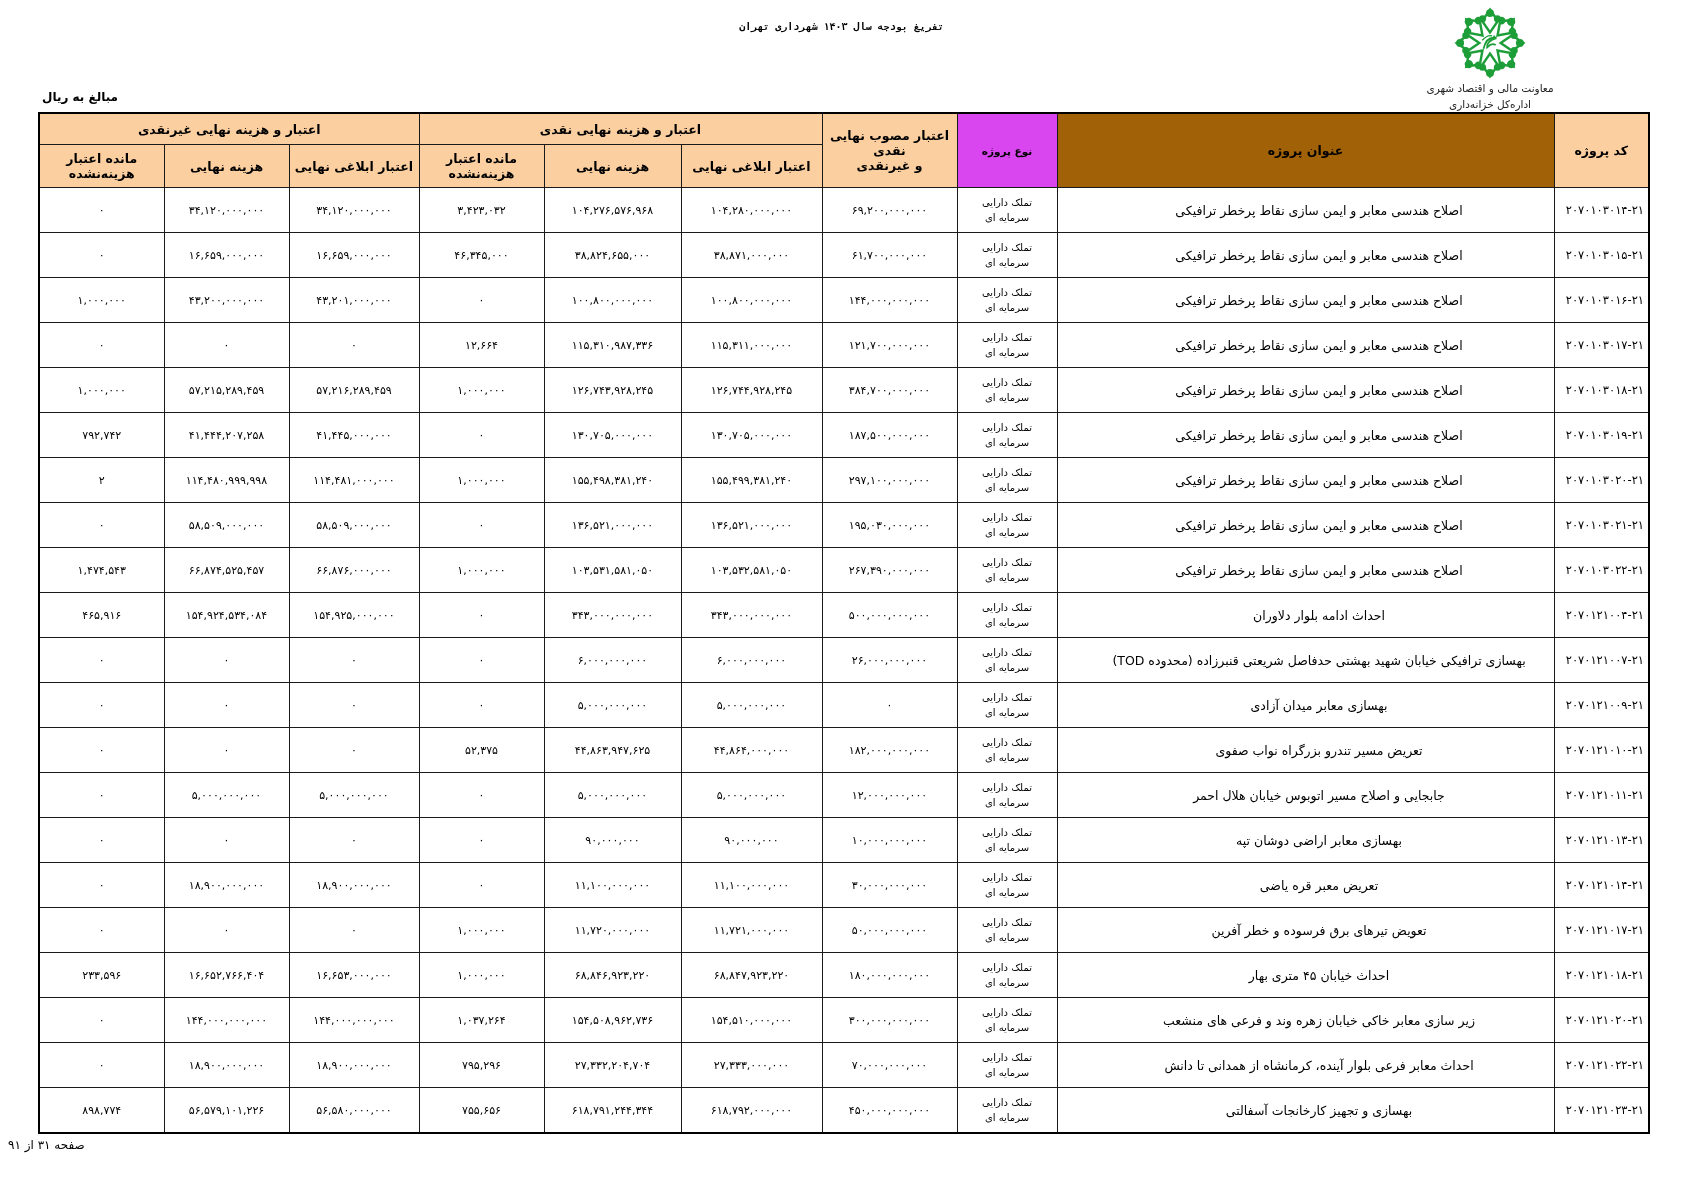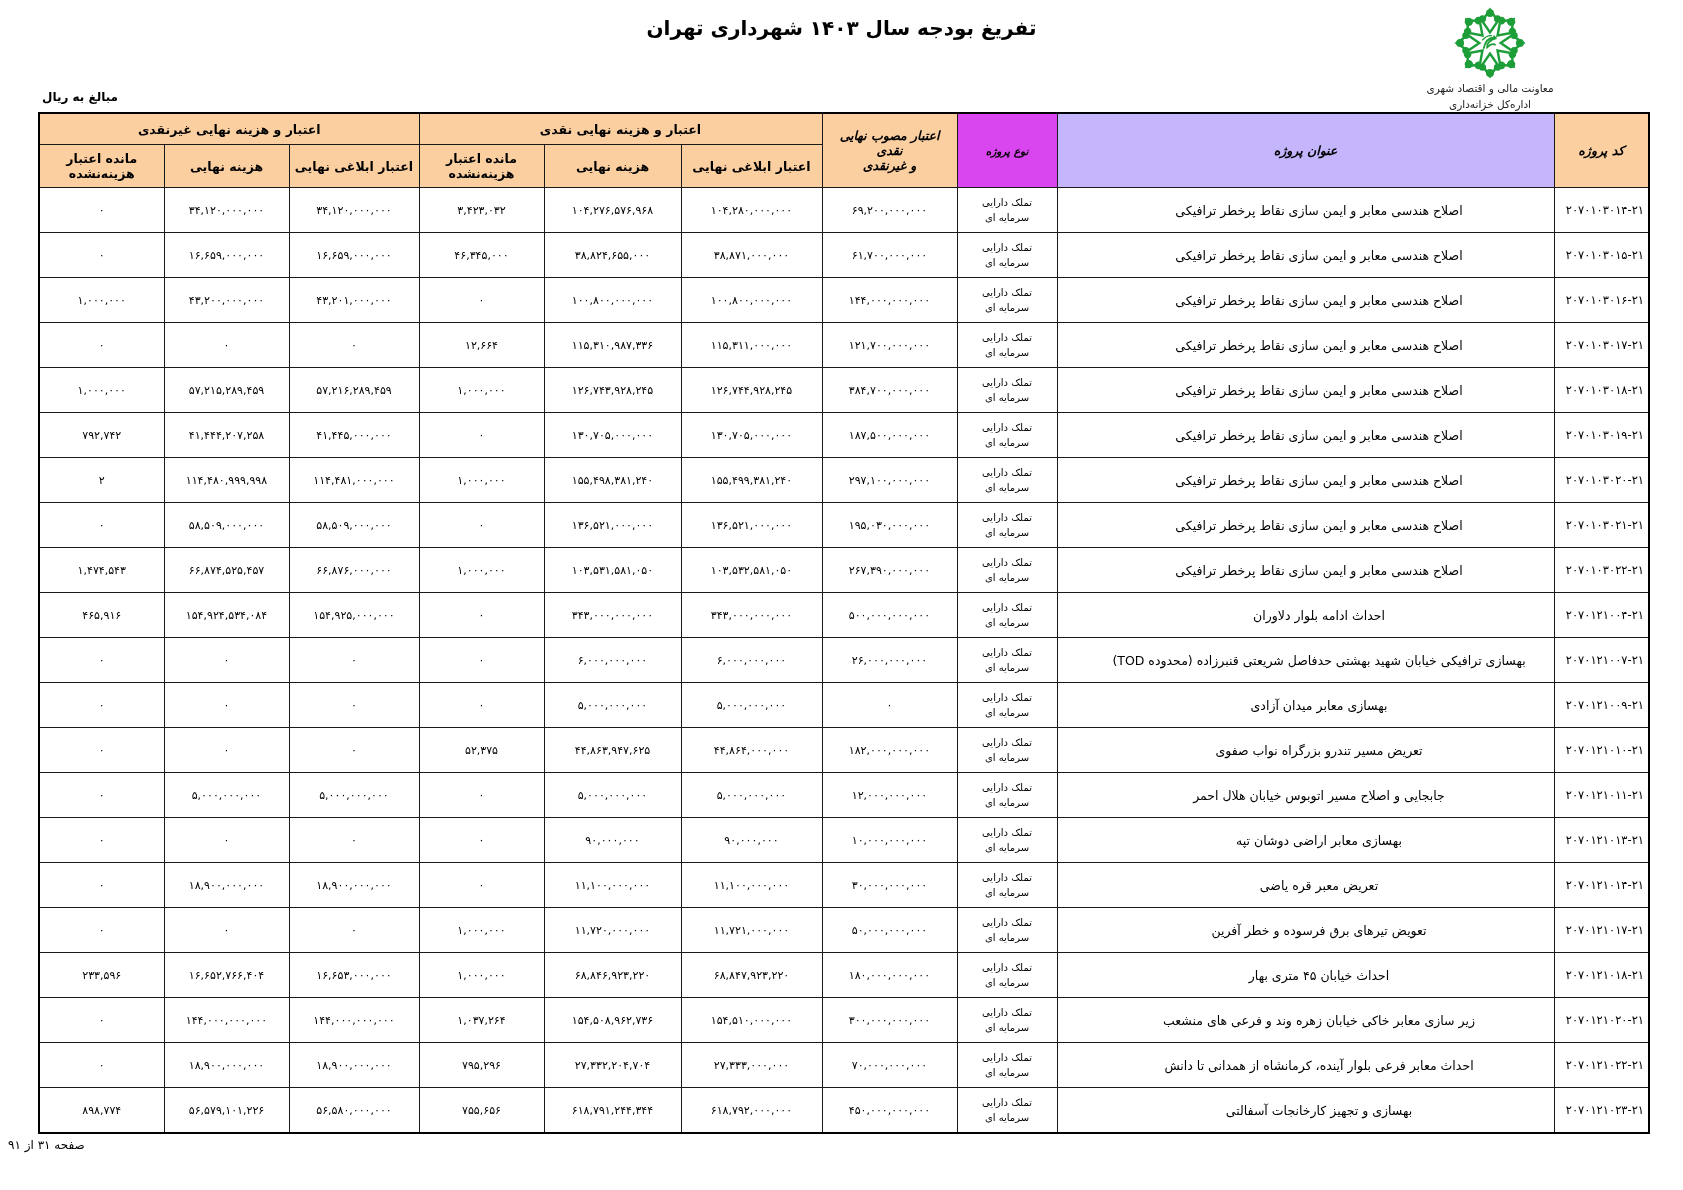--- a/index.html
+++ b/index.html
@@ -2,32 +2,32 @@
 <html lang="fa" dir="rtl"><head>
 <meta charset="utf-8">
 <style>
   html,body{margin:0;padding:0;}
   body{
     width:1683px;height:1190px;position:relative;background:#fff;
     font-family:"DejaVu Sans","Liberation Sans",sans-serif;
     direction:rtl;color:#000;overflow:hidden;
   }
   .titles{position:absolute;top:12px;left:0;width:100%;text-align:center;}
-  .titles .t1,.titles .t2,.titles .t3{font-weight:bold;font-size:20px;line-height:32px;}
+  .titles .t1,.titles .t2,.titles .t3{font-weight:bold;font-size:10px;line-height:32px;font-family:Liberation Mono, monospace;}
   .logo-block{position:absolute;top:6px;right:88px;width:210px;text-align:center;}
   .logo-block svg{display:block;margin:0 auto;}
   .logo-line{font-size:10.5px;line-height:16px;color:#222;}
   .amounts-note{position:absolute;top:90px;right:1565px;width:110px;font-weight:bold;font-size:12px;white-space:nowrap;}
   .table-wrap{position:absolute;top:112px;right:33px;}
   table{border-collapse:collapse;table-layout:fixed;border:2px solid #000;}
   th,td{border:1px solid #1a1a1a;padding:0 4px;overflow:hidden;}
   thead th{background:#FBCFA0;font-weight:bold;font-size:12.5px;}
   thead tr.grp th{height:30px;margin-top:34px;}
   thead tr.sub th{height:42px;}
-  thead th.tall{font-size:12.5px;font-style:italic;}
+  thead th.tall{font-size:12.5px;}
   tbody td{font-size:11px;text-align:center;height:44px;}
   tbody td.c-title{text-align:center;font-size:12.5px;padding-right:5px;padding-left:32px;}
   tbody td.c-code{font-size:11.5px;text-align:right;}
   tbody td.c-type{font-size:10px;line-height:15px;padding:0 16px;}
   .footer{position:absolute;top:1138px;right:1585px;width:90px;font-size:12px;white-space:nowrap;text-align:left;}
   col.w-code{width:95px;} col.w-title{width:497px;} col.w-type{width:100px;}
   col.w-appr{width:135px;} col.w-ca{width:141px;} col.w-ce{width:137px;} col.w-cr{width:125px;}
   col.w-na{width:130px;} col.w-ne{width:125px;} col.w-nr{width:125px;}
 </style>
 </head>
@@ -79,21 +79,21 @@
       <col class="w-ca">
         <col class="w-ce">
         <col class="w-cr">
       <col class="w-na">
         <col class="w-ne">
         <col class="w-nr">
     </colgroup>
     <thead>
       <tr class="grp">
         <th rowspan="2" class="tall" style="background: rgb(251, 207, 160);">کد پروژه</th>
-        <th rowspan="2" class="tall" style="background: #c4b5fd;">عنوان پروژه</th>
+        <th rowspan="2" class="tall" style="background: #a16207;">عنوان پروژه</th>
         <th rowspan="2" class="tall" style="font-size: 10.5px; background: #d946ef;">نوع پروژه</th>
         <th rowspan="2" class="tall" style="background: rgb(251, 207, 160);">
           <div>اعتبار مصوب نهایی نقدی</div>
           <div>و غیرنقدی</div>
         </th>
         <th colspan="3" style="background: rgb(251, 207, 160);">اعتبار و هزینه نهایی نقدی</th>
         <th colspan="3" style="background: rgb(251, 207, 160);">اعتبار و هزینه نهایی غیرنقدی</th>
       </tr>
       <tr class="sub">
         <th style="background: rgb(251, 207, 160);">اعتبار ابلاغی نهایی</th>

